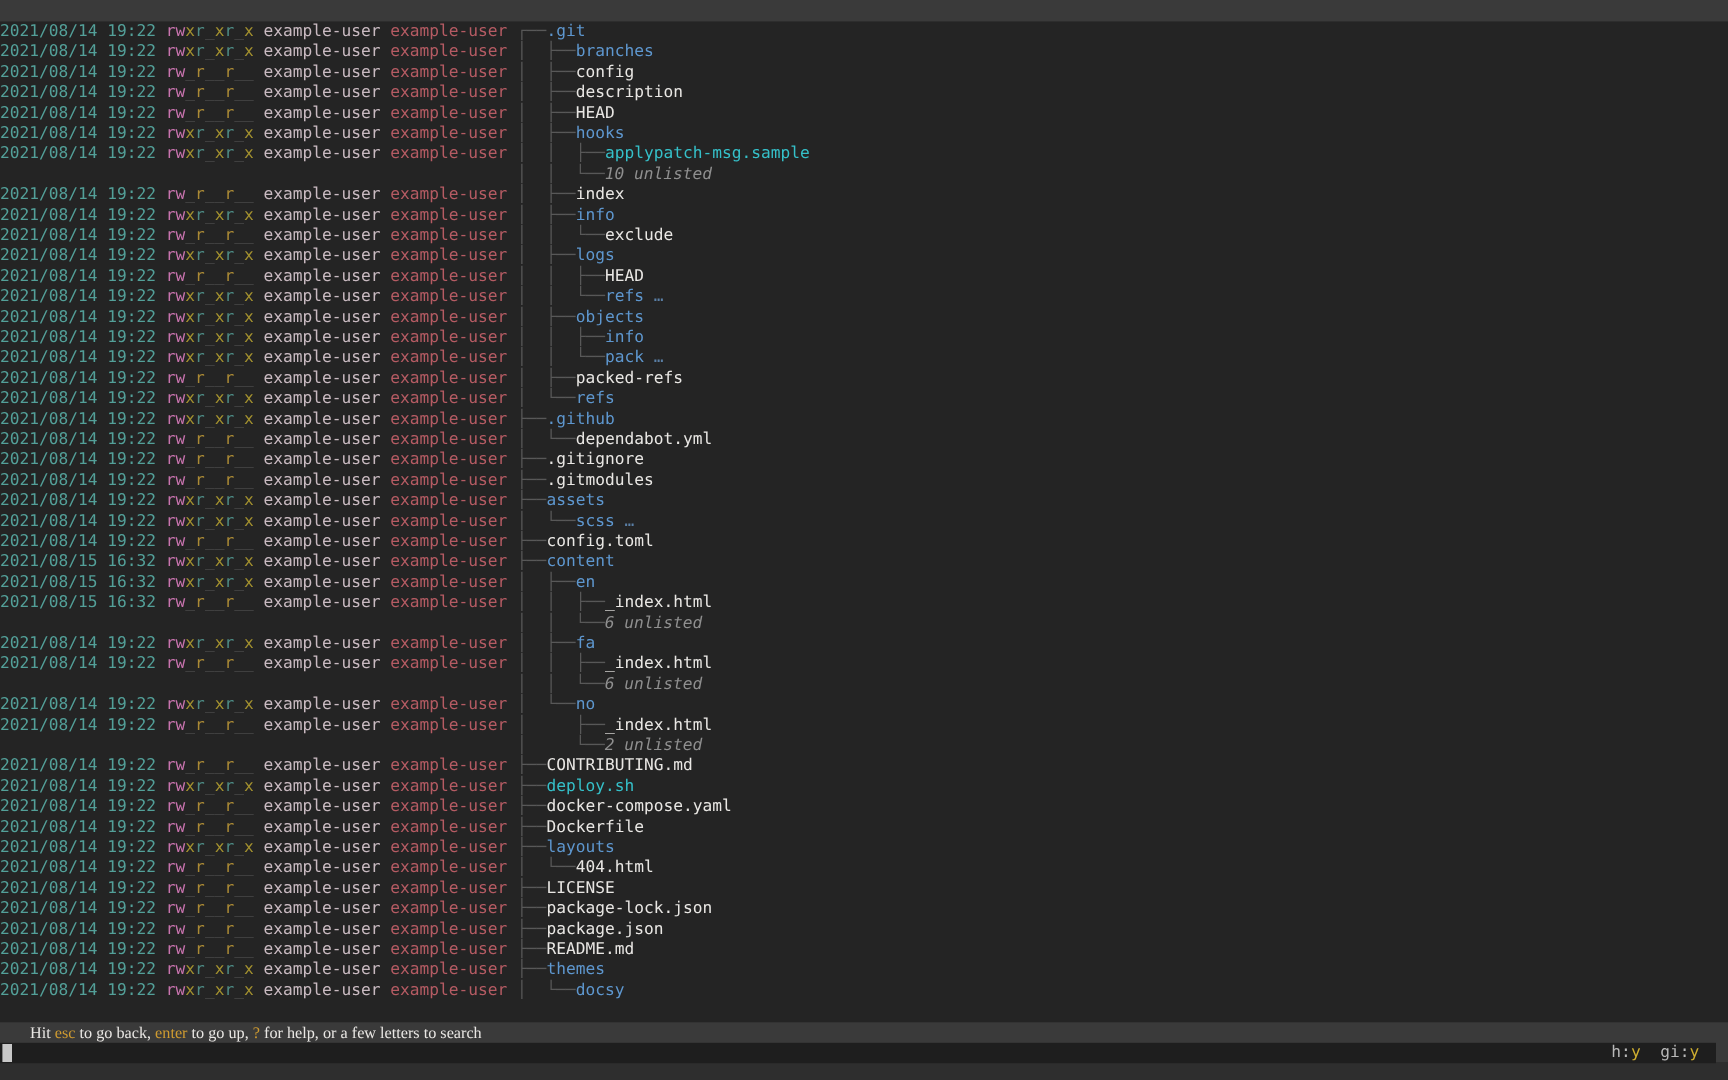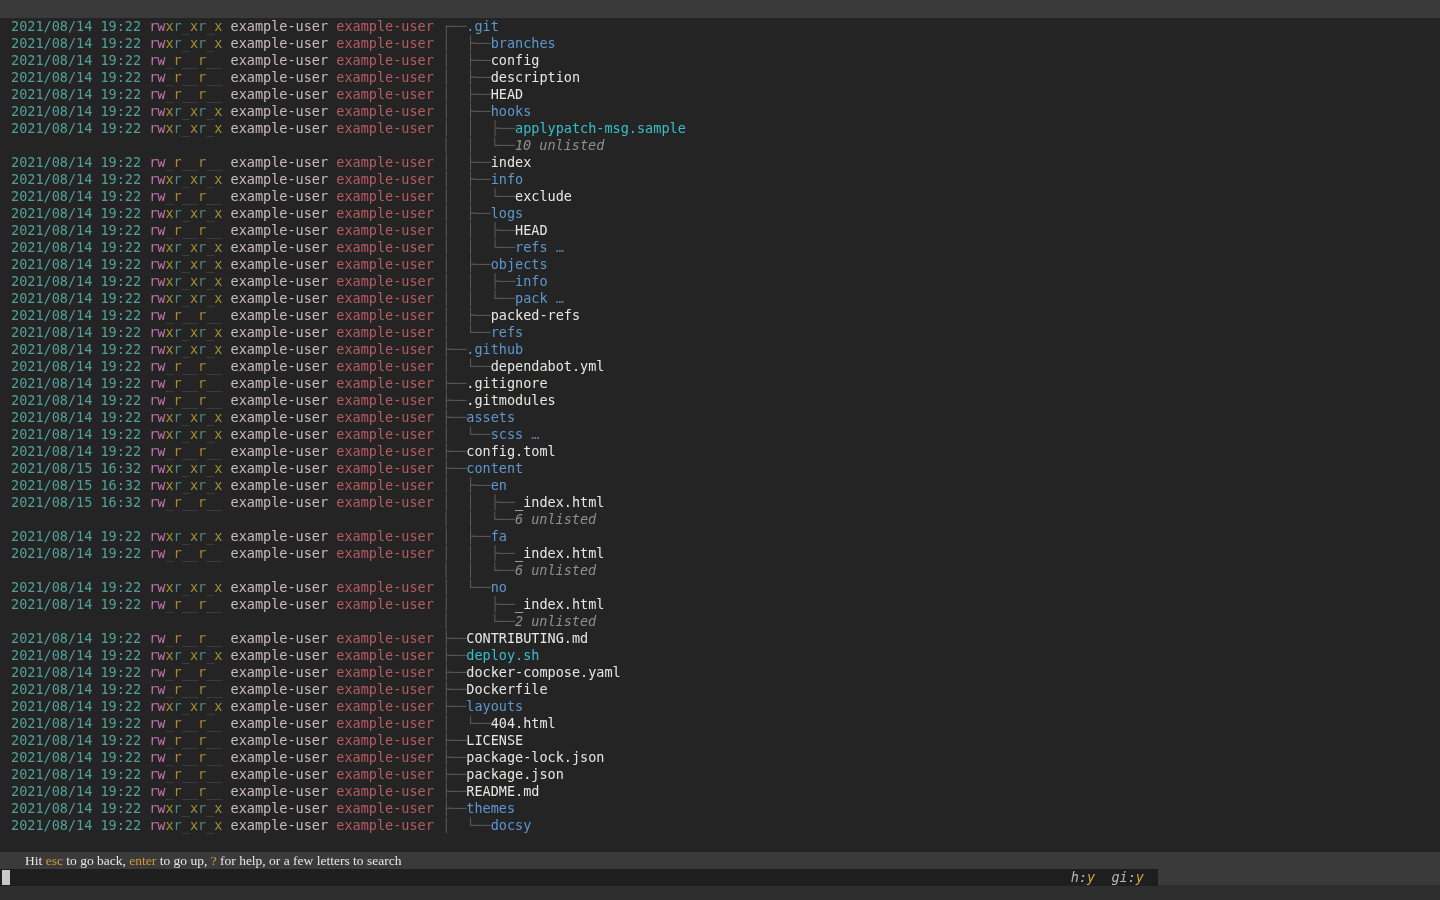--- a/index.html
+++ b/index.html
@@ -9,21 +9,21 @@
     font-family:"DejaVu Sans Mono", monospace;
   }
   .term{position:absolute;top:0;left:0;width:1440px;height:900px;}
   .topbar{
     position:absolute;top:0;left:0;right:0;height:18px;
     background:var(--bar_background);color:var(--path_text);
     font-size:13.5px;line-height:18px;padding-left:5px;white-space:pre;
   }
   .rows{
     position:absolute;top:18px;left:0;right:0;height:834px;
-    background:var(--background);overflow:hidden;padding-left:11px;
+    background:var(--background);overflow:hidden;
   }
   .row{height:17px;font-size:13.5px;line-height:17px;white-space:pre;}
   .c-date{color:var(--date);}
   .c-prw{color:var(--perm_rw);}
   .c-px{color:var(--perm_x);}
   .c-prt{color:var(--perm_r_exec);}
   .c-prg{color:var(--perm_r_plain);}
   .c-pdim{color:var(--perm_dim);}
   .c-user{color:var(--user);}
   .c-group{color:var(--group);}
@@ -33,23 +33,23 @@
   .c-exec{color:var(--exec);text-align:center;}
   .c-unlisted{color:var(--unlisted);font-style:italic;}
   .c-ellipsis{color:var(--ellipsis);}
   .statusbar{
     position:absolute;top:852px;left:0;right:0;height:33px;
     background:var(--bar_background);color:var(--status_text);
     font-size:13.5px;line-height:17px;padding-left:25px;white-space:pre;font-family:Liberation Serif, serif;
   }
   .statusbar .key{color:var(--key);}
   .inputline{
-    position:absolute;top:869px;left:0;width:1158px;height:17px;
+    position:absolute;top:869px;left:0;width:1430px;height:17px;
     background:var(--input_background);
-    font-size:13.5px;line-height:17px;font-style:italic;
+    font-size:13.5px;line-height:17px;
   }
   .cursor{
     display:inline-block;width:8px;height:15px;margin:1px 0 0 2px;
     background:var(--cursor);vertical-align:top;
   }
   .hints{
     position:absolute;right:14px;top:0;height:17px;line-height:17px;white-space:pre;
   }
   .hint-label{color:var(--hint_label);}
   .hint-value{color:var(--hint_value);}

